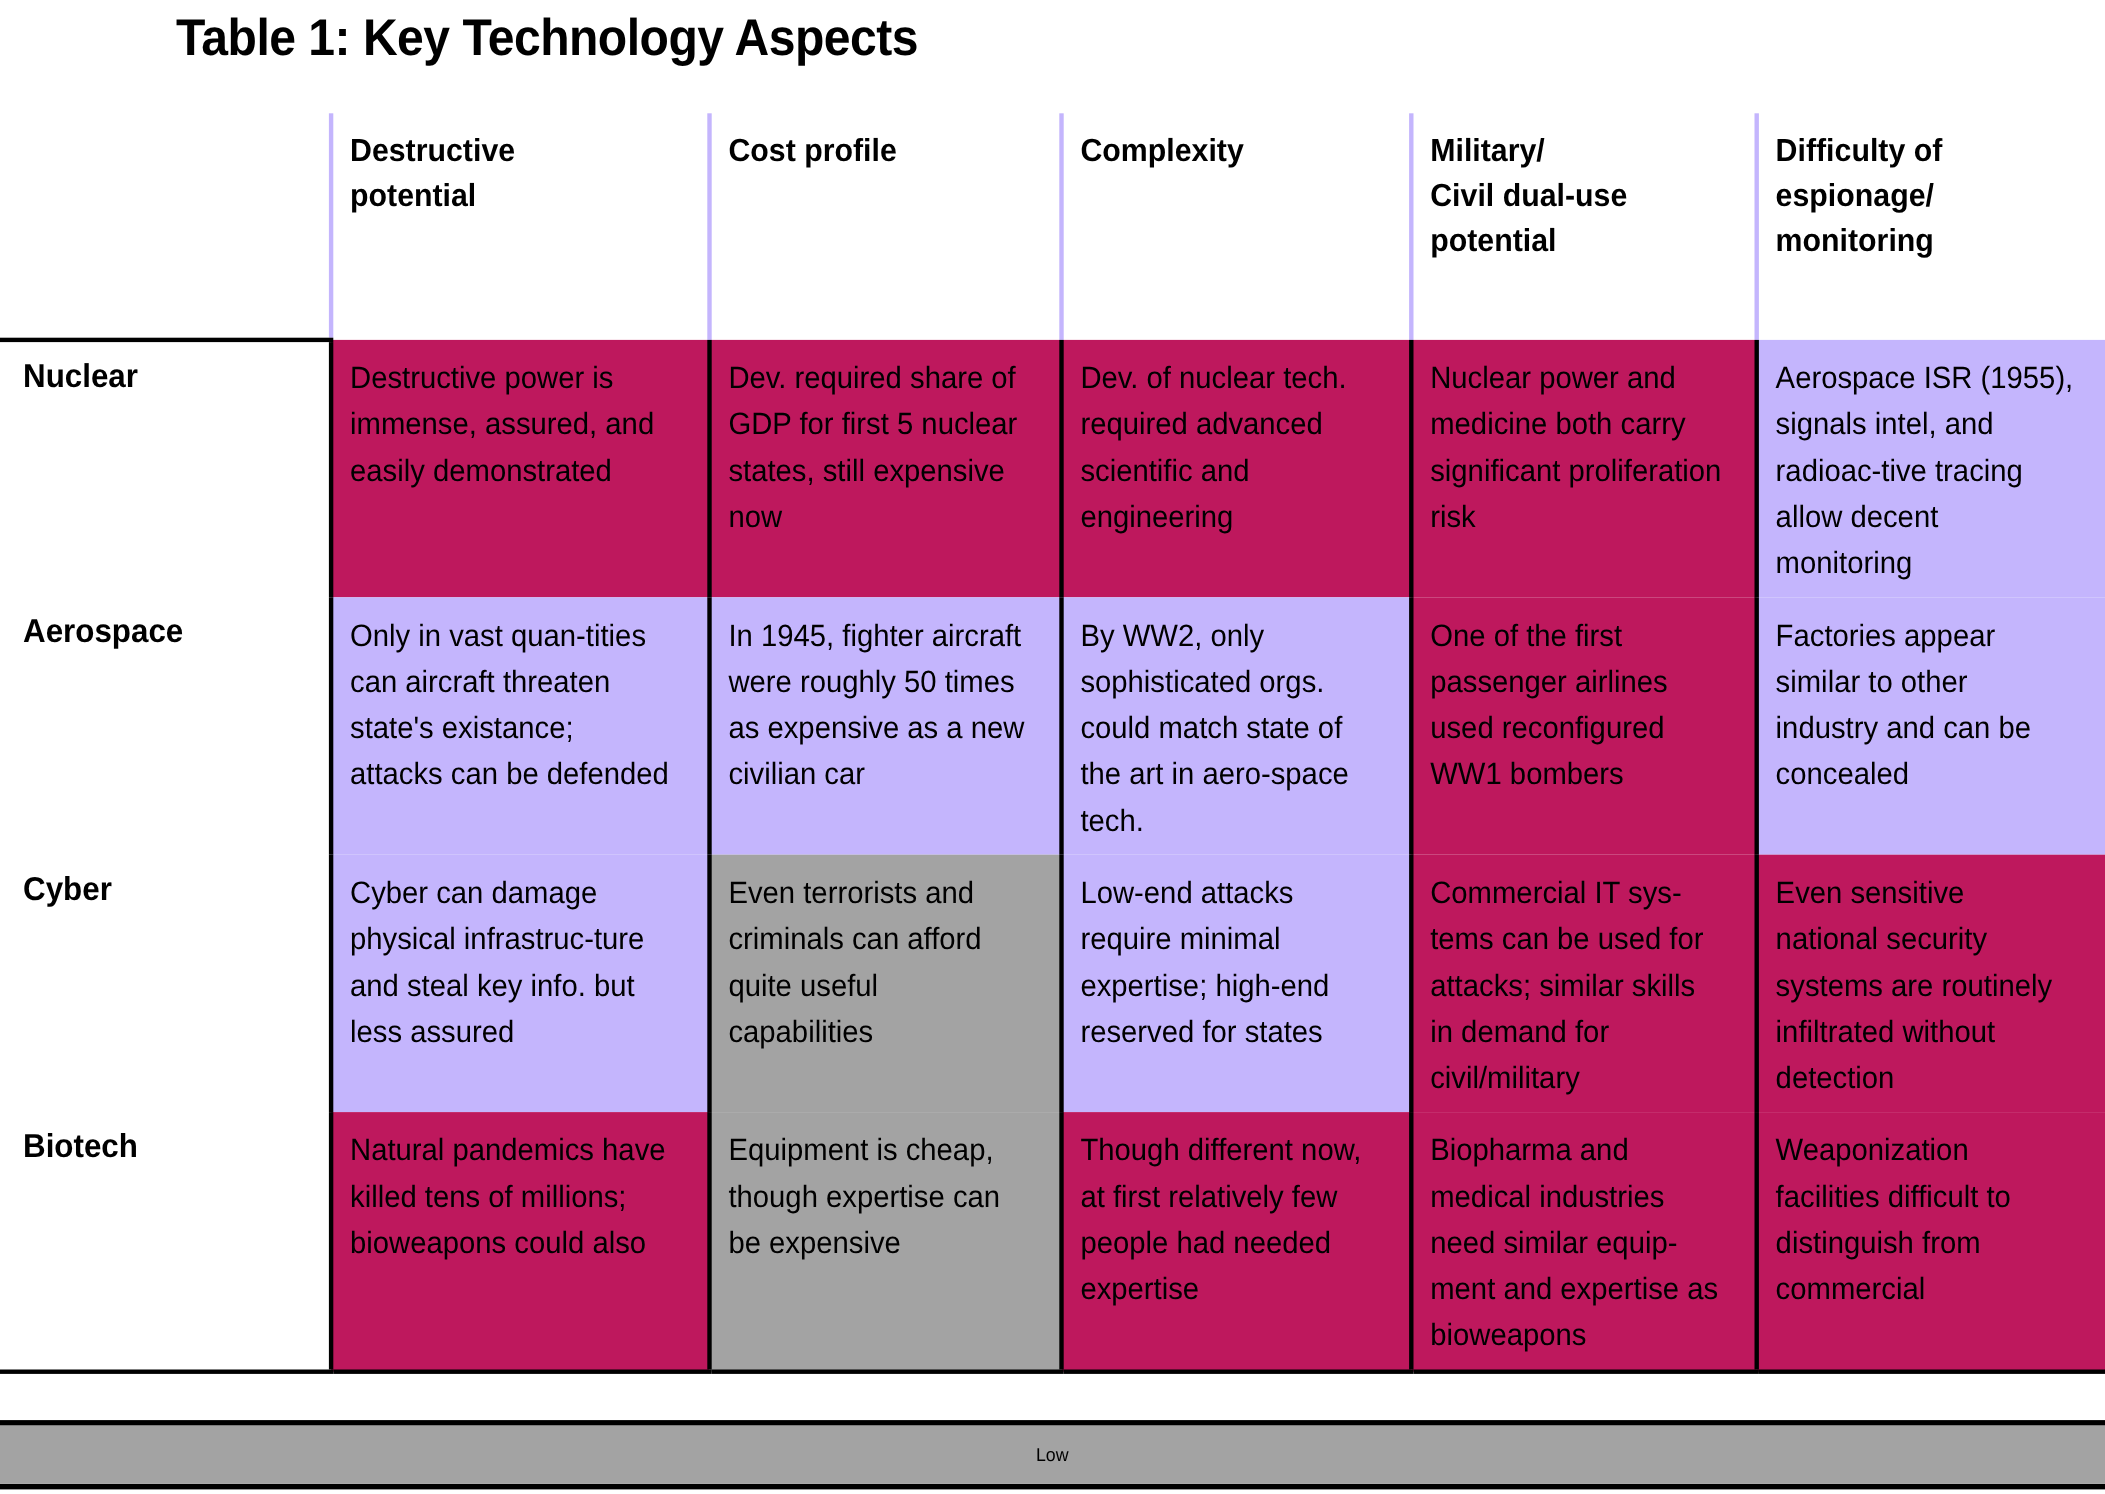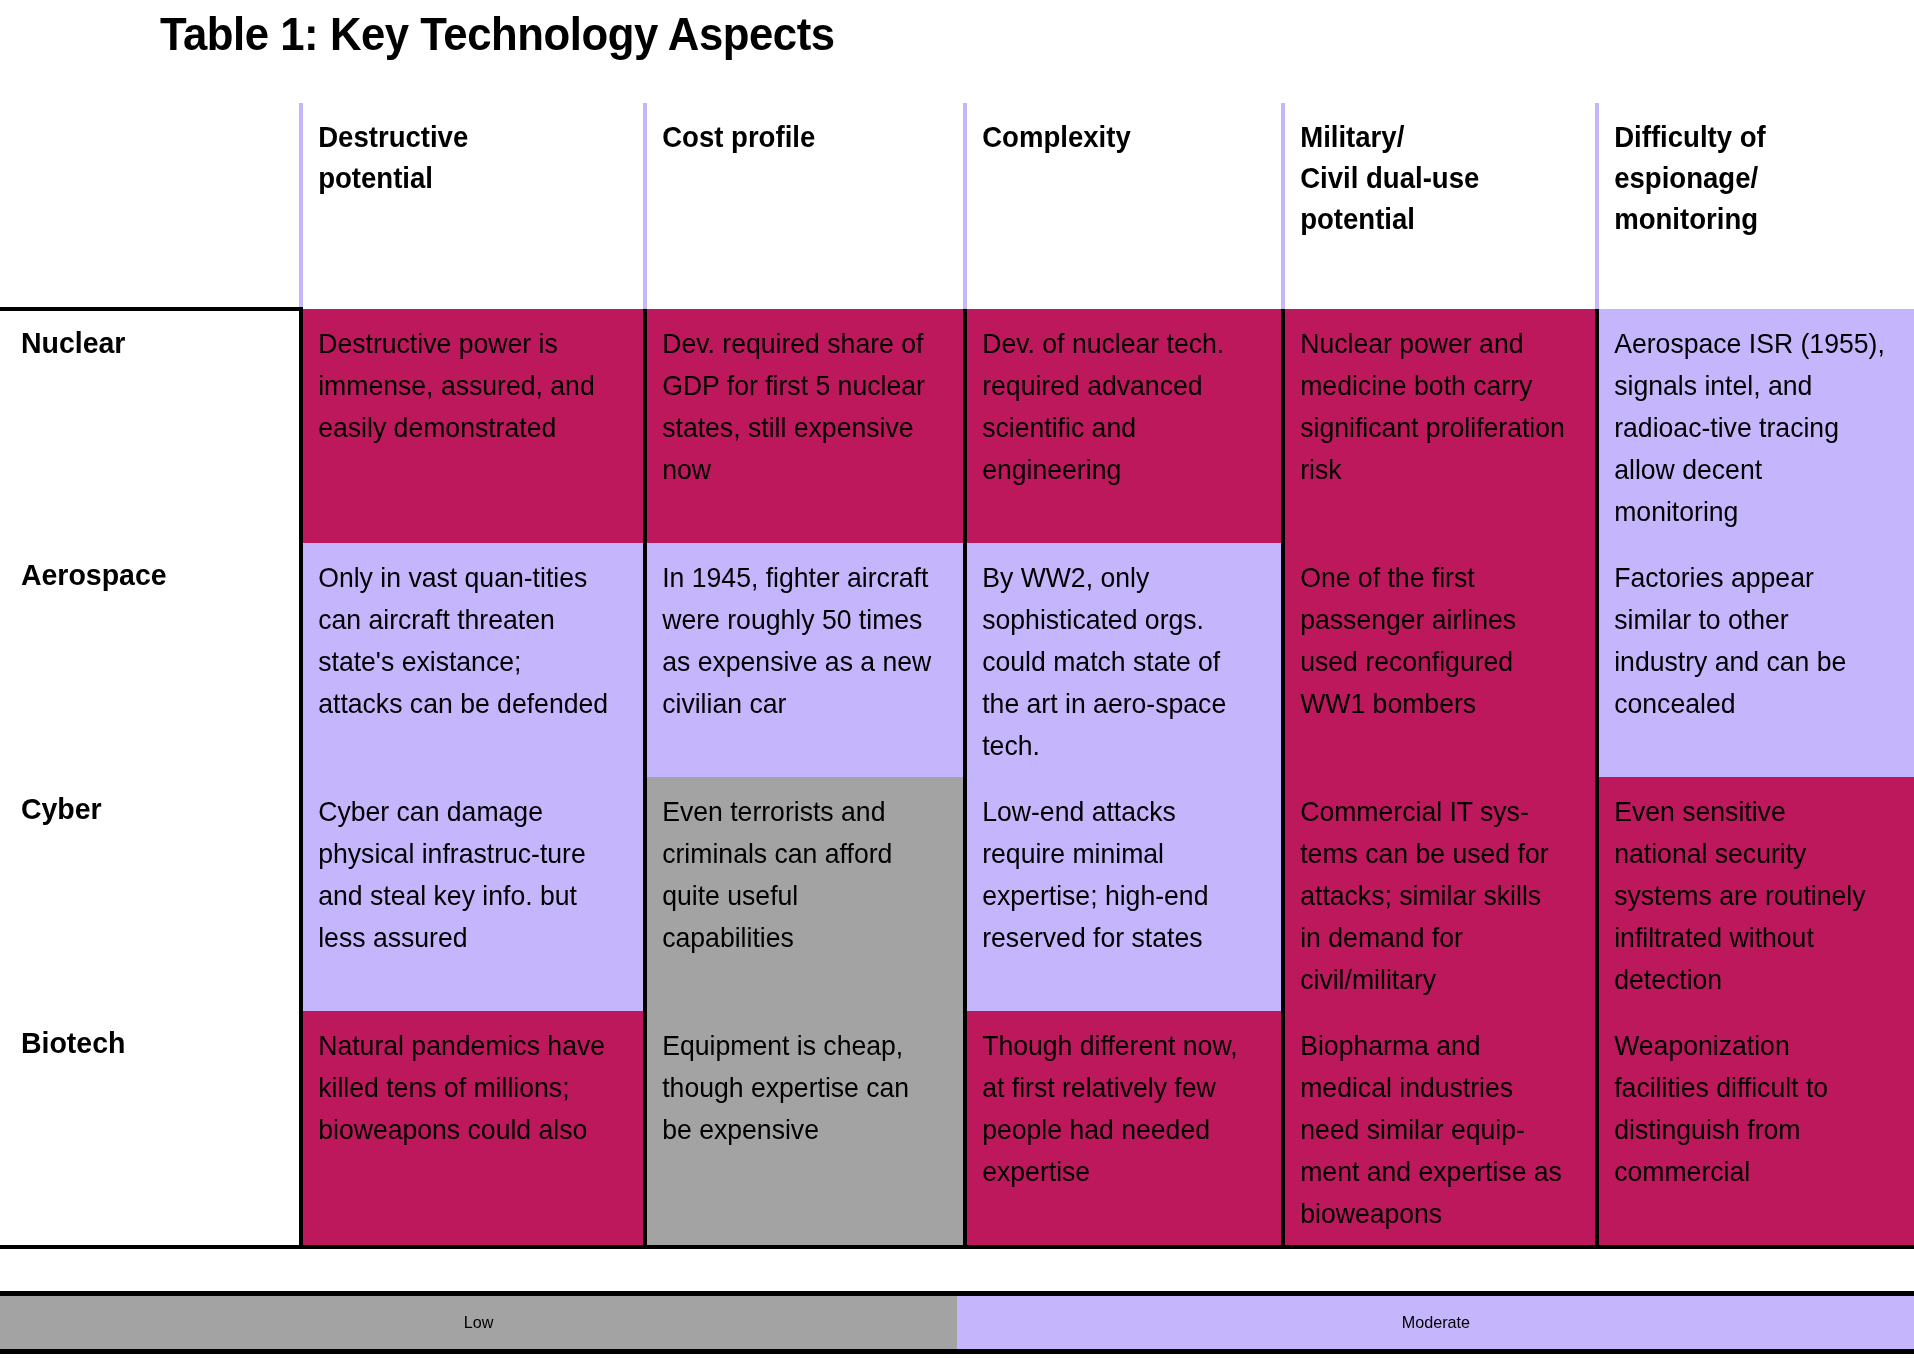--- a/index.html
+++ b/index.html
@@ -282,18 +282,15 @@
         </td>
       </tr>
 
     </tbody>
   </table>
 
   <div class="legend">
     <div class="legend-seg lvl-low">
       <span>Low</span>
     </div>
-    <div class="legend-seg lvl-moderate">
-      <span>Moderate</span>
-    </div>
   </div>
 
 </div>
 
 </body></html>

